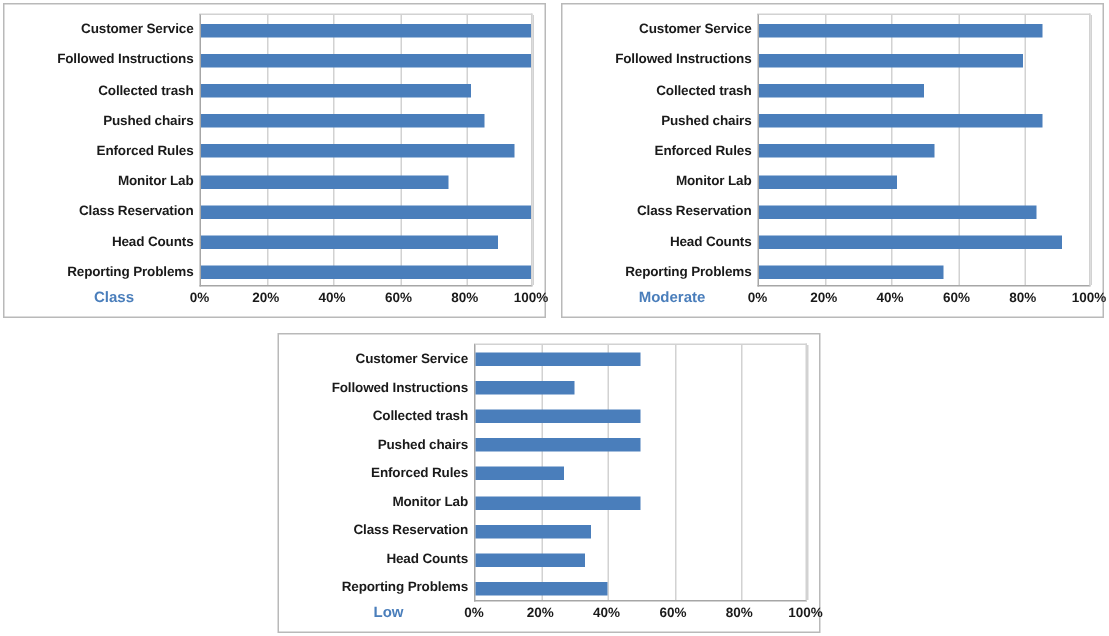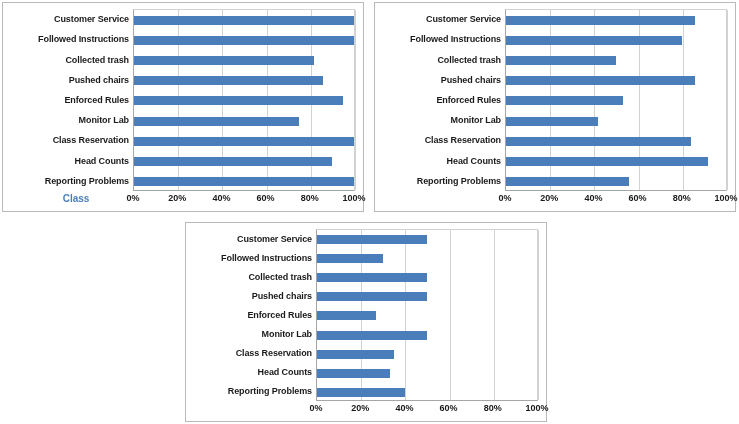--- a/index.html
+++ b/index.html
@@ -209,20 +209,21 @@
         </div>
       </div>
       <div class="xticks" style="left: 130px; top: 190px; width: 222px;">
         <span class="xtick" style="left: 0px;">0%</span>
         <span class="xtick" style="left: 44.2px;">20%</span>
         <span class="xtick" style="left: 88.4px;">40%</span>
         <span class="xtick" style="left: 132.6px;">60%</span>
         <span class="xtick" style="left: 176.8px;">80%</span>
         <span class="xtick" style="left: 221px;">100%</span>
       </div>
+      <div class="axis-title" style="left: 16px; top: 190px; width: 114px; color: rgb(74, 126, 187);">Moderate</div>
     </div>
 </div>
 
 <div class="panel" id="panel-low">
   <div class="chart">
       <div class="catlabels" style="left: 4px; top: 6px; width: 126px; height: 172px;">
         <div class="catlabel" style="height: 19.1111px;">Customer Service</div>
         <div class="catlabel" style="height: 19.1111px;">Followed Instructions</div>
         <div class="catlabel" style="height: 19.1111px;">Collected trash</div>
         <div class="catlabel" style="height: 19.1111px;">Pushed chairs</div>
@@ -269,14 +270,15 @@
         </div>
       </div>
       <div class="xticks" style="left: 130px; top: 180px; width: 222px;">
         <span class="xtick" style="left: 0px;">0%</span>
         <span class="xtick" style="left: 44.2px;">20%</span>
         <span class="xtick" style="left: 88.4px;">40%</span>
         <span class="xtick" style="left: 132.6px;">60%</span>
         <span class="xtick" style="left: 176.8px;">80%</span>
         <span class="xtick" style="left: 221px;">100%</span>
       </div>
+      <div class="axis-title" style="left: 16px; top: 180px; width: 114px; color: rgb(74, 126, 187);">Low</div>
     </div>
 </div>
 
 </body></html>

